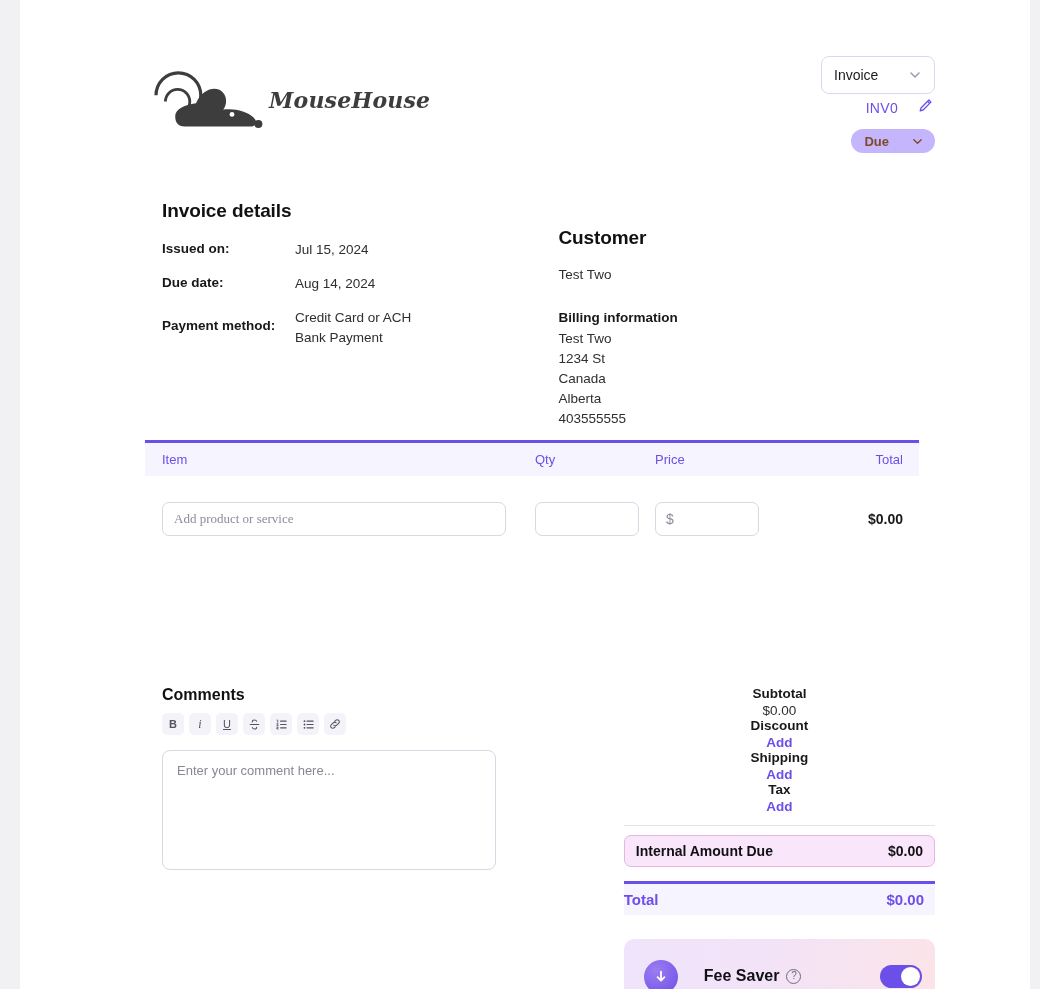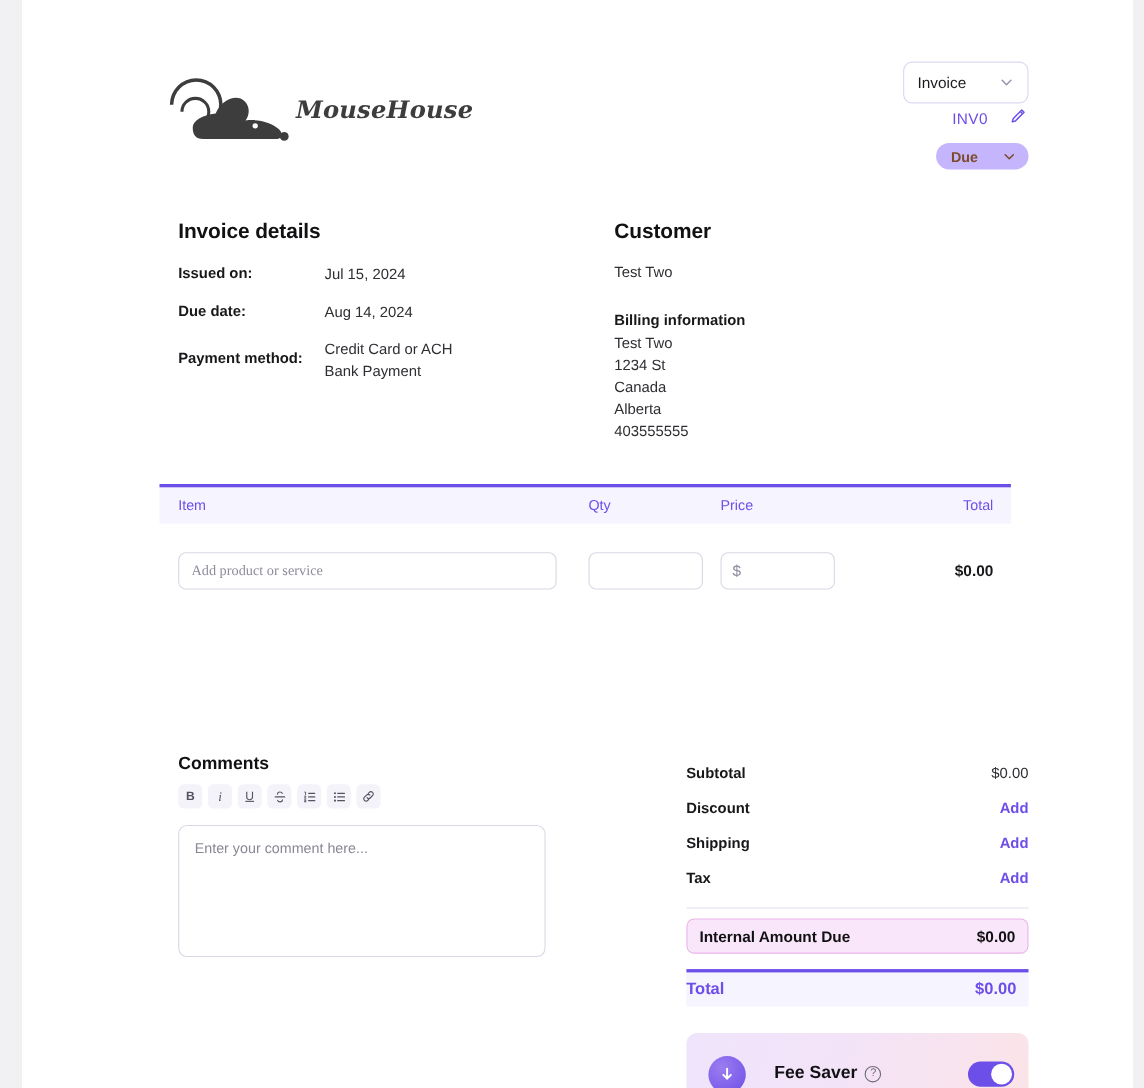--- a/index.html
+++ b/index.html
@@ -109,21 +109,21 @@
   .info-zone {
     position: relative;
     padding: 0 95px 0 142px;
     height: 240px;
   }
   .info-cols {
     display: flex;
     gap: 0;
   }
   .col-details { width: 400px; }
-  .col-customer { width: 380px; }
+  .col-customer { width: 380px; margin-top: 27px; }
 
   .section-title {
     font-size: 19px;
     font-weight: 700;
     color: #111114;
     margin: 0 0 18px 0;
     letter-spacing: -0.1px;
   }
   .detail-row {
     display: flex;
@@ -271,20 +271,21 @@
     width: 337px;
     margin-left: 98px;
     position: relative;
   }
   .total-line {
     display: flex;
     justify-content: space-between;
     align-items: center;
     height: 32px;
     font-size: 13.5px;
+    flex-direction: column;
   }
   .total-line .tl-label { font-weight: 700; color: #18181b; }
   .total-line .tl-value { color: #2e2e33; font-weight: 400; }
   .total-line .tl-action { color: #6d4ee8; font-weight: 700; cursor: pointer; }
   .totals-divider {
     border-top: 1px solid #e4e2ea;
     margin: 11px 0 9px 0;
   }
   .internal-row {
     display: flex;

